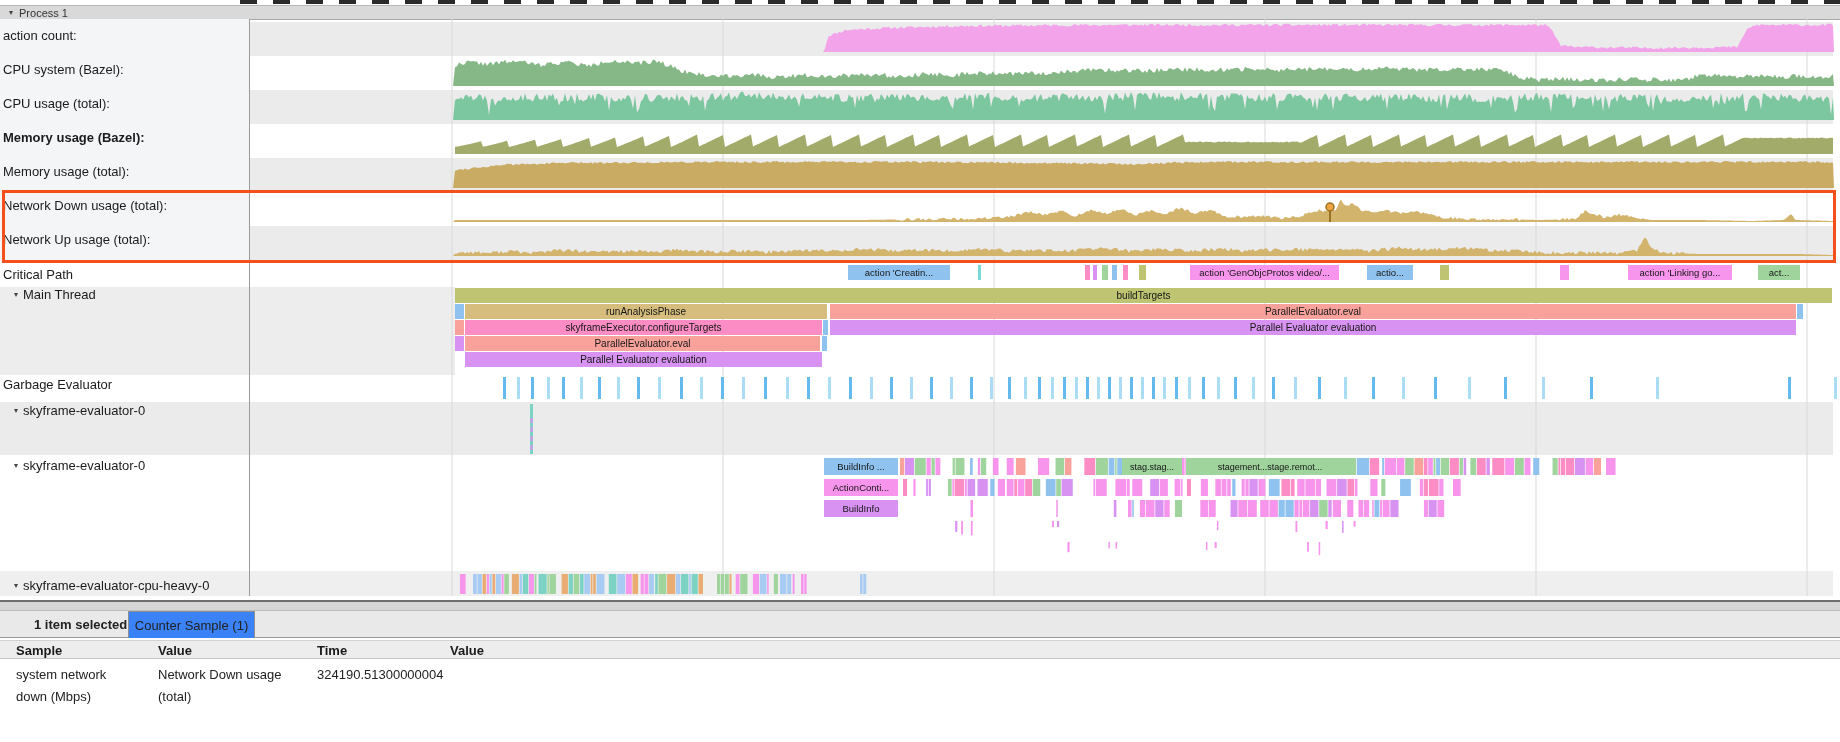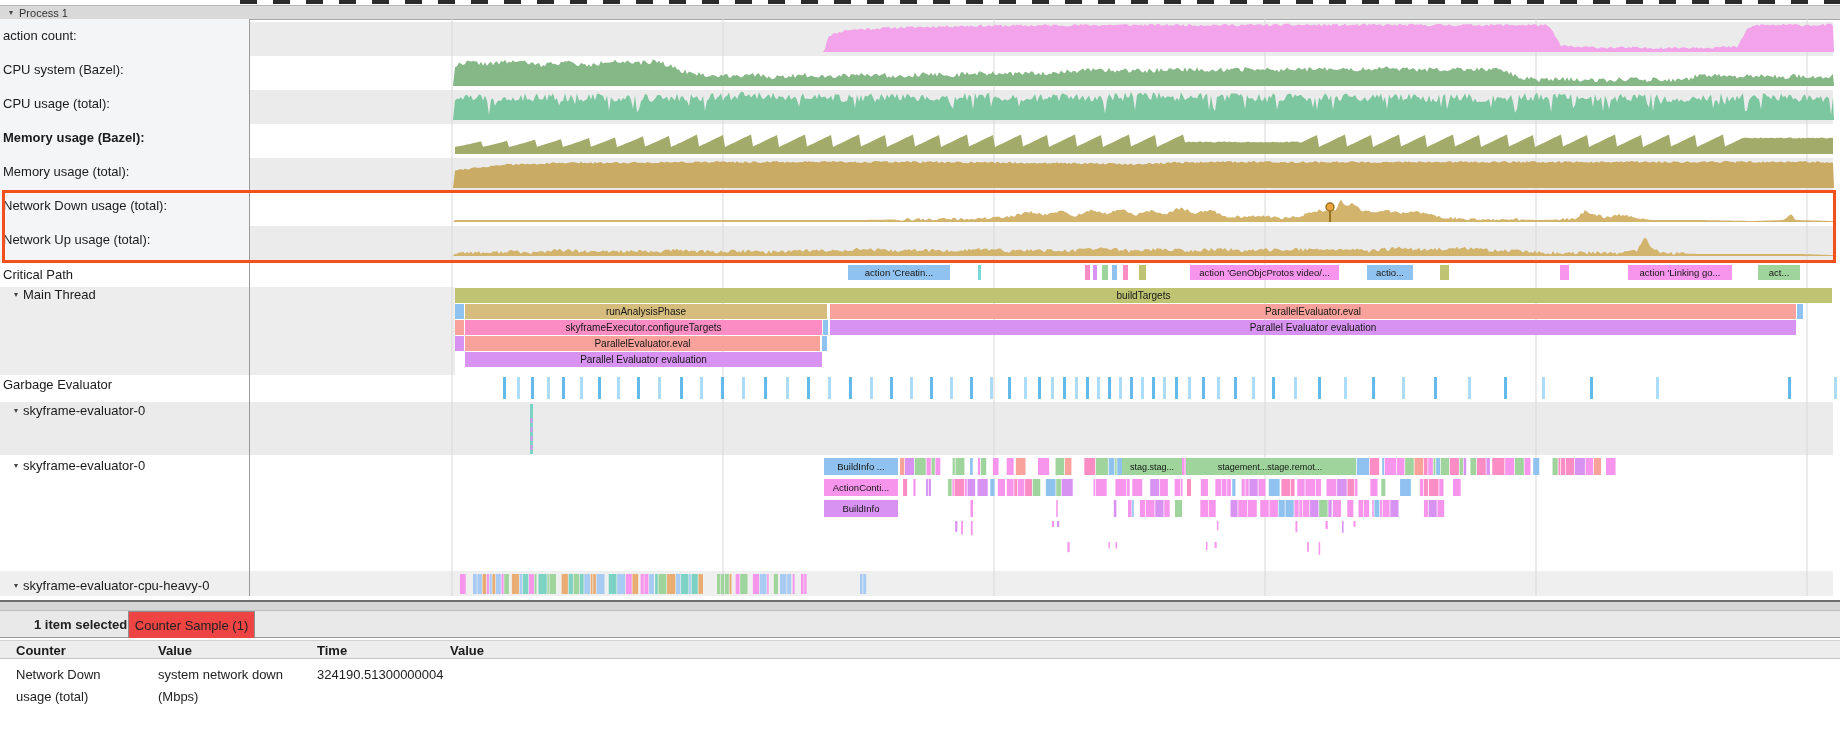--- a/index.html
+++ b/index.html
@@ -20,21 +20,21 @@
   .side-label{position:absolute;left:3px;font-size:13px;color:#1b1b1b;white-space:nowrap;display:flex;align-items:center;gap:5px;}
   .side-label .tri{margin-left:11px;}
   svg text{font-family:"Liberation Sans",sans-serif;}
   .redbox{position:absolute;border:3px solid #f4501c;box-sizing:border-box;pointer-events:none;}
   
   #bottom{left:0;top:596px;width:1840px;height:146px;background:#fff;}
   #split1{left:0;top:600px;width:1840px;height:2px;background:#6f6f6f;}
   #split2{left:0;top:602px;width:1840px;height:9px;background:#d6d6d6;border-bottom:1px solid #bdbdbd;box-sizing:border-box;}
   #tabbar{left:0;top:611px;width:1840px;height:27px;background:#e9e9e9;border-bottom:1px solid #9a9a9a;box-sizing:border-box;}
   #sel-text{left:34px;top:617px;font-size:13px;font-weight:bold;color:#222;}
-  #tab-active{left:128px;top:611px;width:127px;height:27px;background:#ef4444;border:1px solid #8f8f8f;border-bottom:none;
+  #tab-active{left:128px;top:611px;width:127px;height:27px;background:#3b82f6;border:1px solid #8f8f8f;border-bottom:none;
               box-sizing:border-box;display:flex;align-items:center;justify-content:center;font-size:13px;color:#222;z-index:3;}
   #tbl-header{left:0;top:640px;width:1840px;height:19px;background:#ededed;border-top:1px solid #d2d2d2;
               border-bottom:1px solid #c6c6c6;box-sizing:border-box;}
   .tgrid{position:absolute;left:0;width:1100px;display:grid;grid-template-columns:142px 159px 133px 260px;padding-left:16px;}
   #tbl-header .tgrid{top:2px;}
   .th{font-size:13px;font-weight:bold;color:#1a1a1a;}
   #tbl-row{left:0;top:664px;width:1100px;}
   .td{font-size:13px;color:#222;line-height:22px;padding-right:24px;}
 </style>
 </head>
@@ -543,23 +543,23 @@
 
 <div id="bottom" class="abs"></div>
 <div id="split1" class="abs"></div>
 <div id="split2" class="abs"></div>
 <div id="tabbar" class="abs"></div>
 <div id="sel-text" class="abs">1 item selected.</div>
 <div id="tab-active" class="abs">Counter Sample (1)</div>
 
 <div id="tbl-header" class="abs">
   <div class="tgrid">
-    <div class="th">Counter</div>
+    <div class="th">Sample</div>
     <div class="th">Value</div>
     <div class="th">Time</div>
     <div class="th">Value</div>
   </div>
 </div>
 <div id="tbl-row" class="abs tgrid">
+  <div class="td">system network down (Mbps)</div>
   <div class="td">Network Down usage (total)</div>
-  <div class="td">system network down (Mbps)</div>
   <div class="td">324190.51300000004</div>
 </div>
 
 </body></html>

